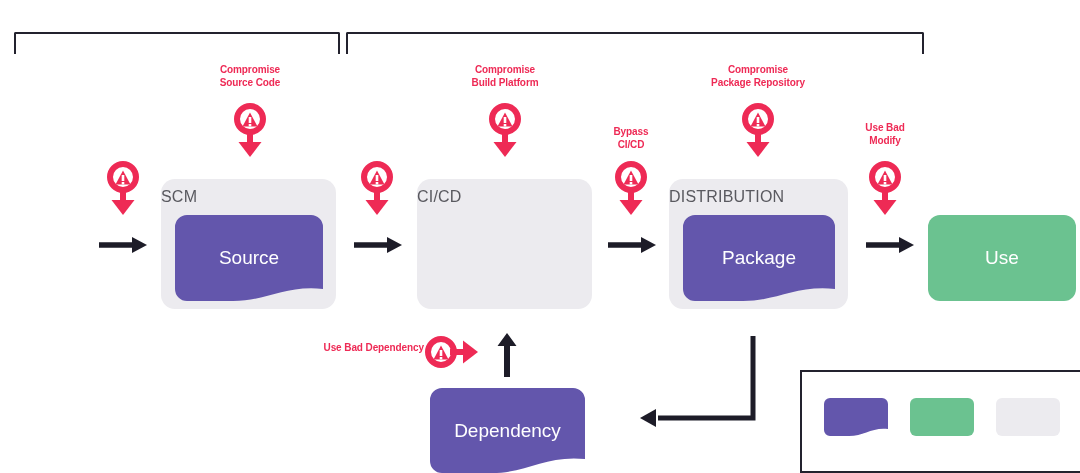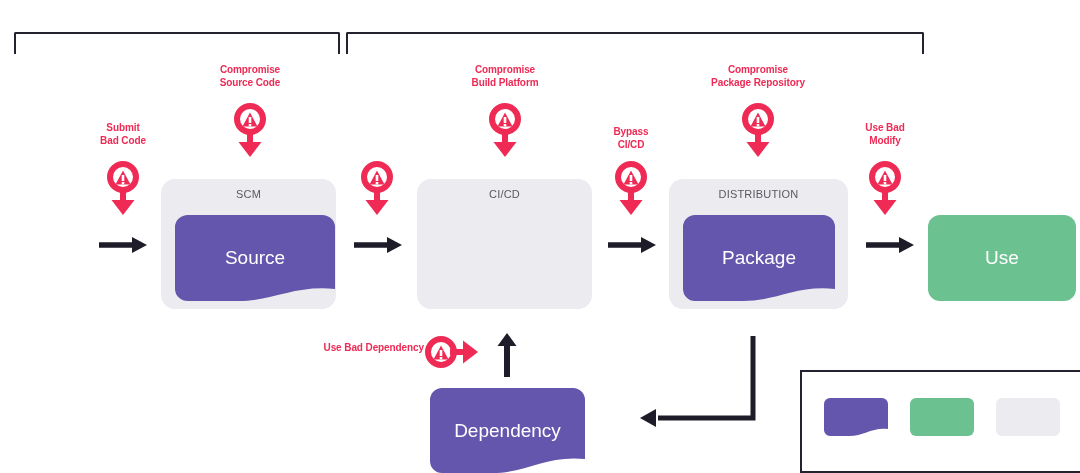--- a/index.html
+++ b/index.html
@@ -28,22 +28,21 @@
   
   .platform{
     position:absolute;
     background:#ecebef;
     border-radius:14px;
     box-sizing:border-box;
   }
   .platform-title{
     position:absolute;
     top:10px;left:0;right:0;
-    text-align:center;
-    font-size:11px;
+    font-size:16px;
     color:#59595f;
     letter-spacing:.2px;
     line-height:1;
   }
 
   
   .shape{
     position:absolute;
   }
   .shape svg{display:block;width:100%;height:100%;}
@@ -97,21 +96,21 @@
   </div>
 
   <div class="platform" style="left:417px;top:179px;width:175px;height:130px;">
     <div class="platform-title">CI/CD</div>
   </div>
 
   <div class="platform" style="left:669px;top:179px;width:179px;height:130px;">
     <div class="platform-title">DISTRIBUTION</div>
   </div>
 
-  <div class="shape" style="left:175px;top:215px;width:160px;height:86px;">
+  <div class="shape" style="left:175px;top:215px;width:148px;height:86px;">
     <svg viewBox="0 0 148 86" preserveAspectRatio="none" aria-hidden="true">
       <path d="M12,0 H136 A12,12 0 0 1 148,12 V74
                C110,70 92,86 58,86 H12 A12,12 0 0 1 0,74 V12 A12,12 0 0 1 12,0 Z" fill="#6356ac"></path>
     </svg>
     <div class="shape-label" style="top:33px;">Source</div>
   </div>
 
 
   <div class="shape" style="left:683px;top:215px;width:152px;height:86px;">
     <svg viewBox="0 0 152 86" preserveAspectRatio="none" aria-hidden="true">
@@ -129,22 +128,20 @@
   </div>
 
   <div class="shape" style="left:430px;top:388px;width:155px;height:85px;">
     <svg viewBox="0 0 155 85" preserveAspectRatio="none" aria-hidden="true">
       <path d="M12,0 H143 A12,12 0 0 1 155,12 V71
                C116,67 97,85 62,85 H12 A12,12 0 0 1 0,73 V12 A12,12 0 0 1 12,0 Z" fill="#6356ac"></path>
     </svg>
     <div class="shape-label" style="top:33px;">Dependency</div>
   </div>
 
-  <div class="threat-text" style="left:63px;top:122px;width:120px;">Submit
-Bad Code</div>
   <div class="threat-icon" style="left:106px;top:161px;">
     <svg width="34" height="54" viewBox="0 0 34 54" aria-hidden="true">
       <g fill="#ee2a55">
         <path d="M17 0a16 16 0 1 0 0 32A16 16 0 0 0 17 0zm0 6a10 10 0 1 1 0 20 10 10 0 0 1 0-20z"></path>
         <rect x="14" y="26" width="6" height="16"></rect>
         <path d="M17 54 L5.5 39 H28.5 Z"></path>
         <path d="M17 9.5 L24.5 23.5 H9.5 Z"></path>
       </g>
       <rect x="15.7" y="14" width="2.6" height="6" fill="#ffffff"></rect>
       <rect x="15.7" y="21" width="2.6" height="2.4" fill="#ffffff"></rect>

